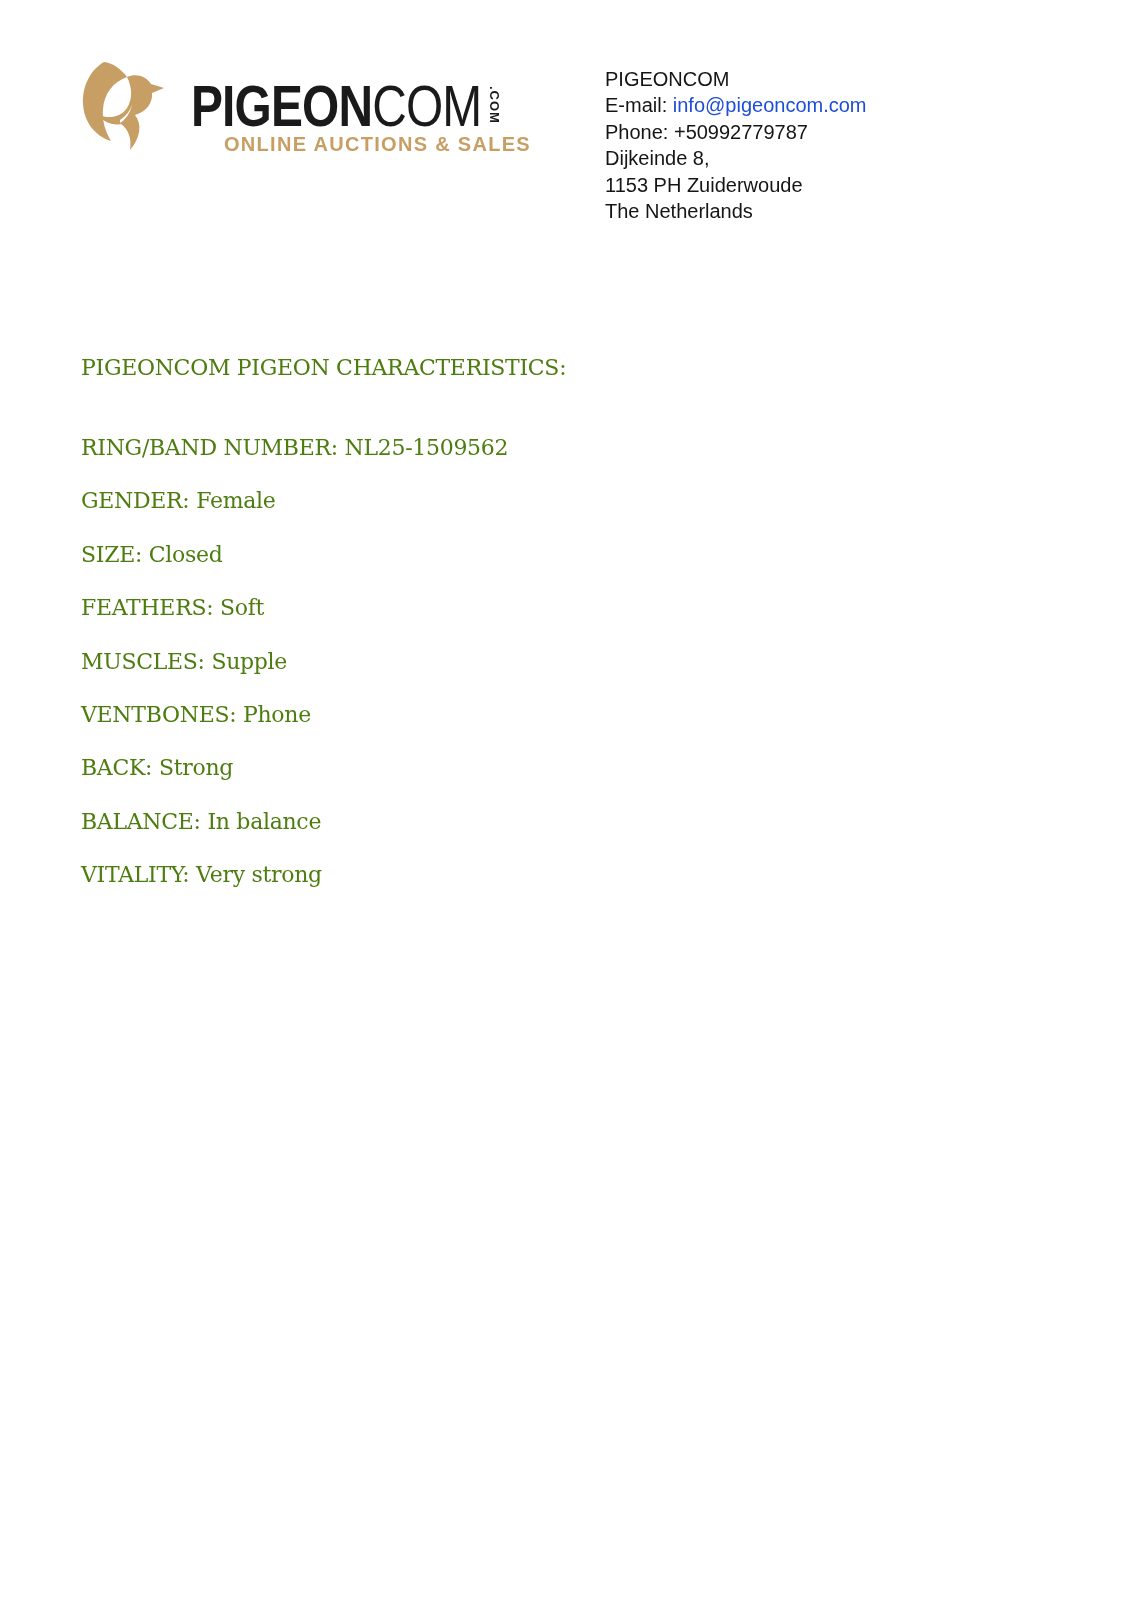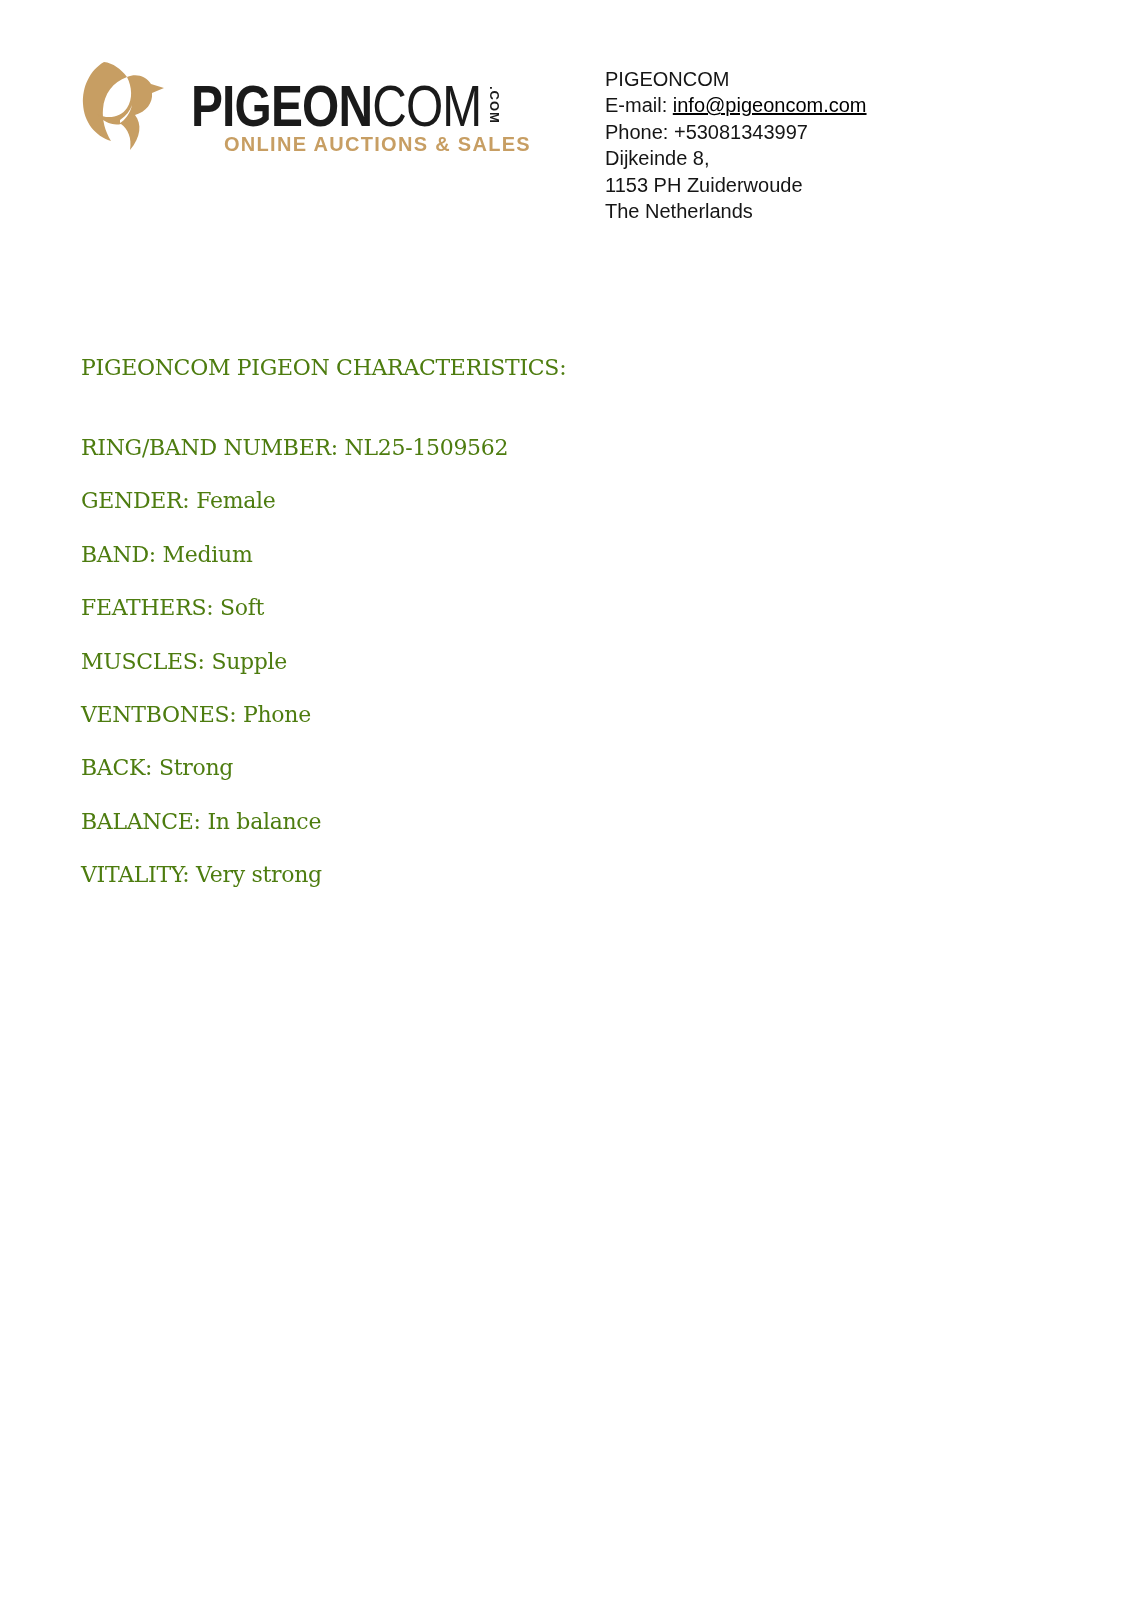--- a/index.html
+++ b/index.html
@@ -66,22 +66,21 @@
   .contact {
     position: absolute;
     left: 605px;
     top: 66px;
     font-family: "Liberation Sans", sans-serif;
     font-size: 20px;
     line-height: 26.4px;
     color: #151515;
   }
   .contact .mail-link {
-    color: #000000;
-    text-decoration: underline;
+    color: #1d4ed8;
     cursor: pointer;
   }
 
   
   .doc-body {
     position: absolute;
     left: 81px;
     top: 354px;
     width: 970px;
     font-family: "DejaVu Serif", serif;
@@ -118,33 +117,33 @@
   </div>
   <div class="logo-suffix">.COM</div>
   <div class="logo-tagline">ONLINE AUCTIONS &amp; SALES</div>
 
   <div class="contact">
     <div>PIGEONCOM</div>
     <div>
       <span>E-mail:</span>
       <a class="mail-link">info@pigeoncom.com</a>
     </div>
-    <div>Phone: +53081343997</div>
+    <div>Phone: +50992779787</div>
     <div>Dijkeinde 8,</div>
     <div>1153 PH Zuiderwoude</div>
     <div>The Netherlands</div>
   </div>
 
   <div class="doc-body">
     <p class="doc-heading">PIGEONCOM PIGEON CHARACTERISTICS:</p>
     <div>
 
     <p class="char-line">RING/BAND NUMBER: NL25-1509562</p>
         <p class="char-line">GENDER: Female</p>
-        <p class="char-line">BAND: Medium</p>
+        <p class="char-line">SIZE: Closed</p>
         <p class="char-line">FEATHERS: Soft</p>
         <p class="char-line">MUSCLES: Supple</p>
         <p class="char-line">VENTBONES: Phone</p>
         <p class="char-line">BACK: Strong</p>
         <p class="char-line">BALANCE: In balance</p>
         <p class="char-line">VITALITY: Very strong</p>
       </div>
   </div>
 
 </div>

